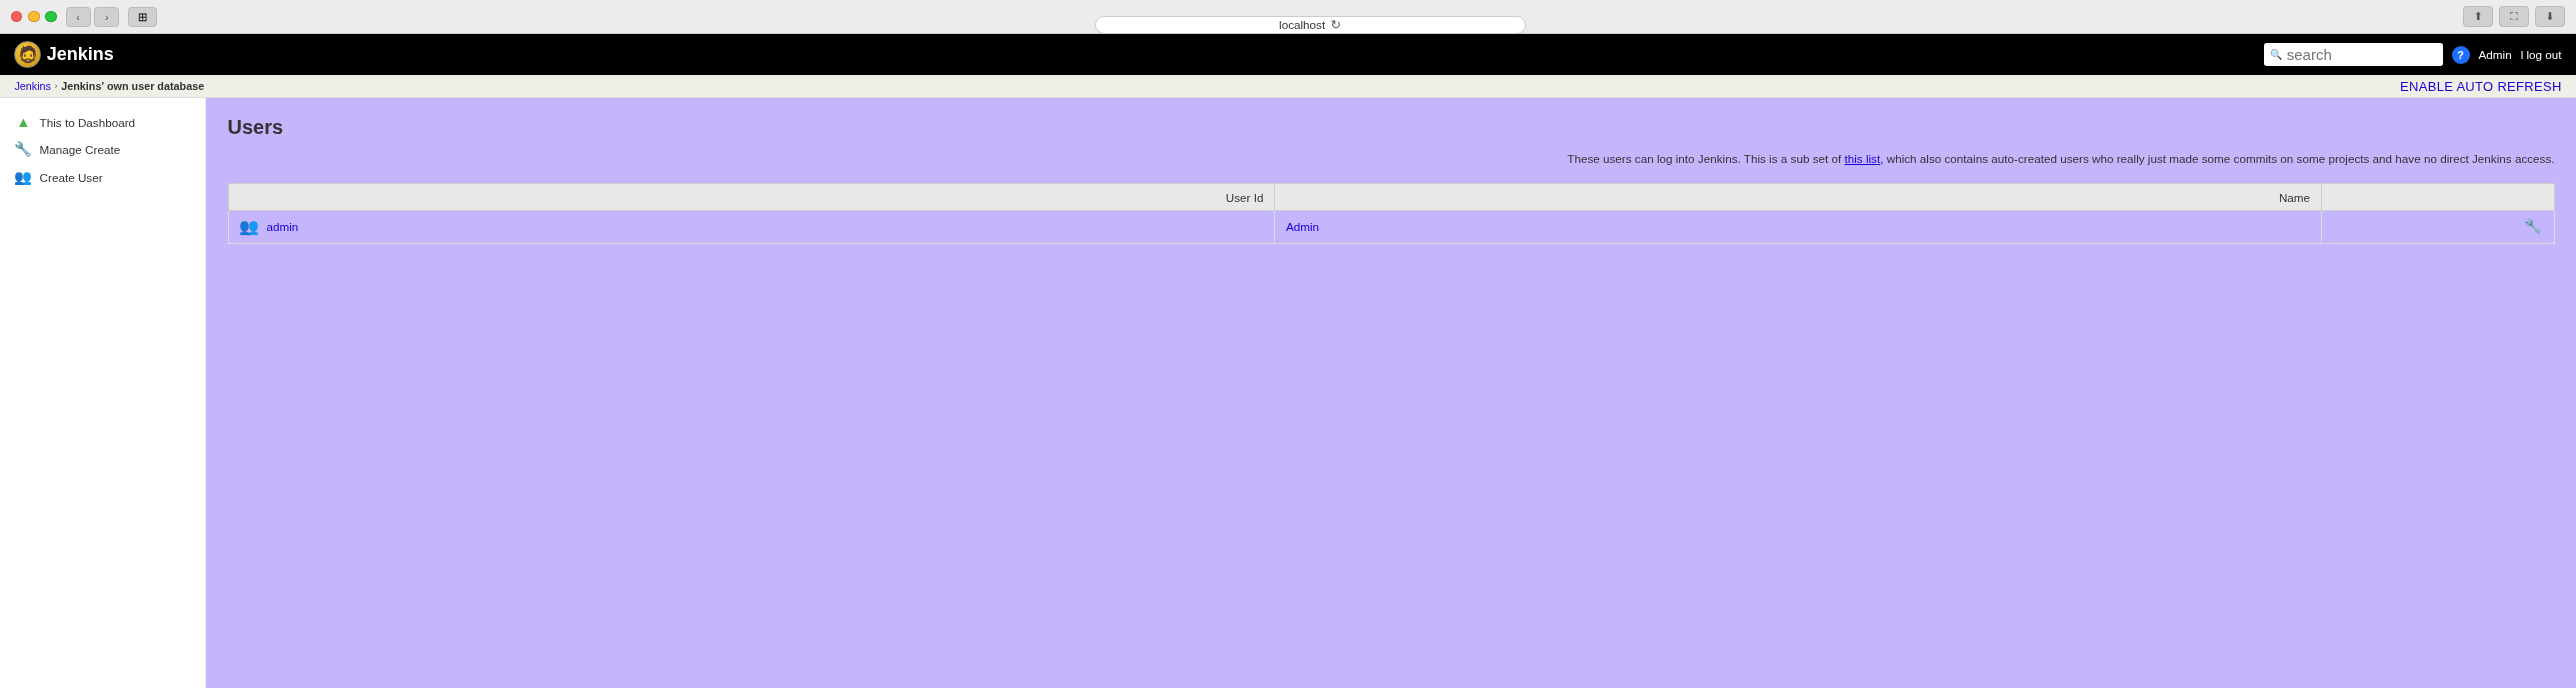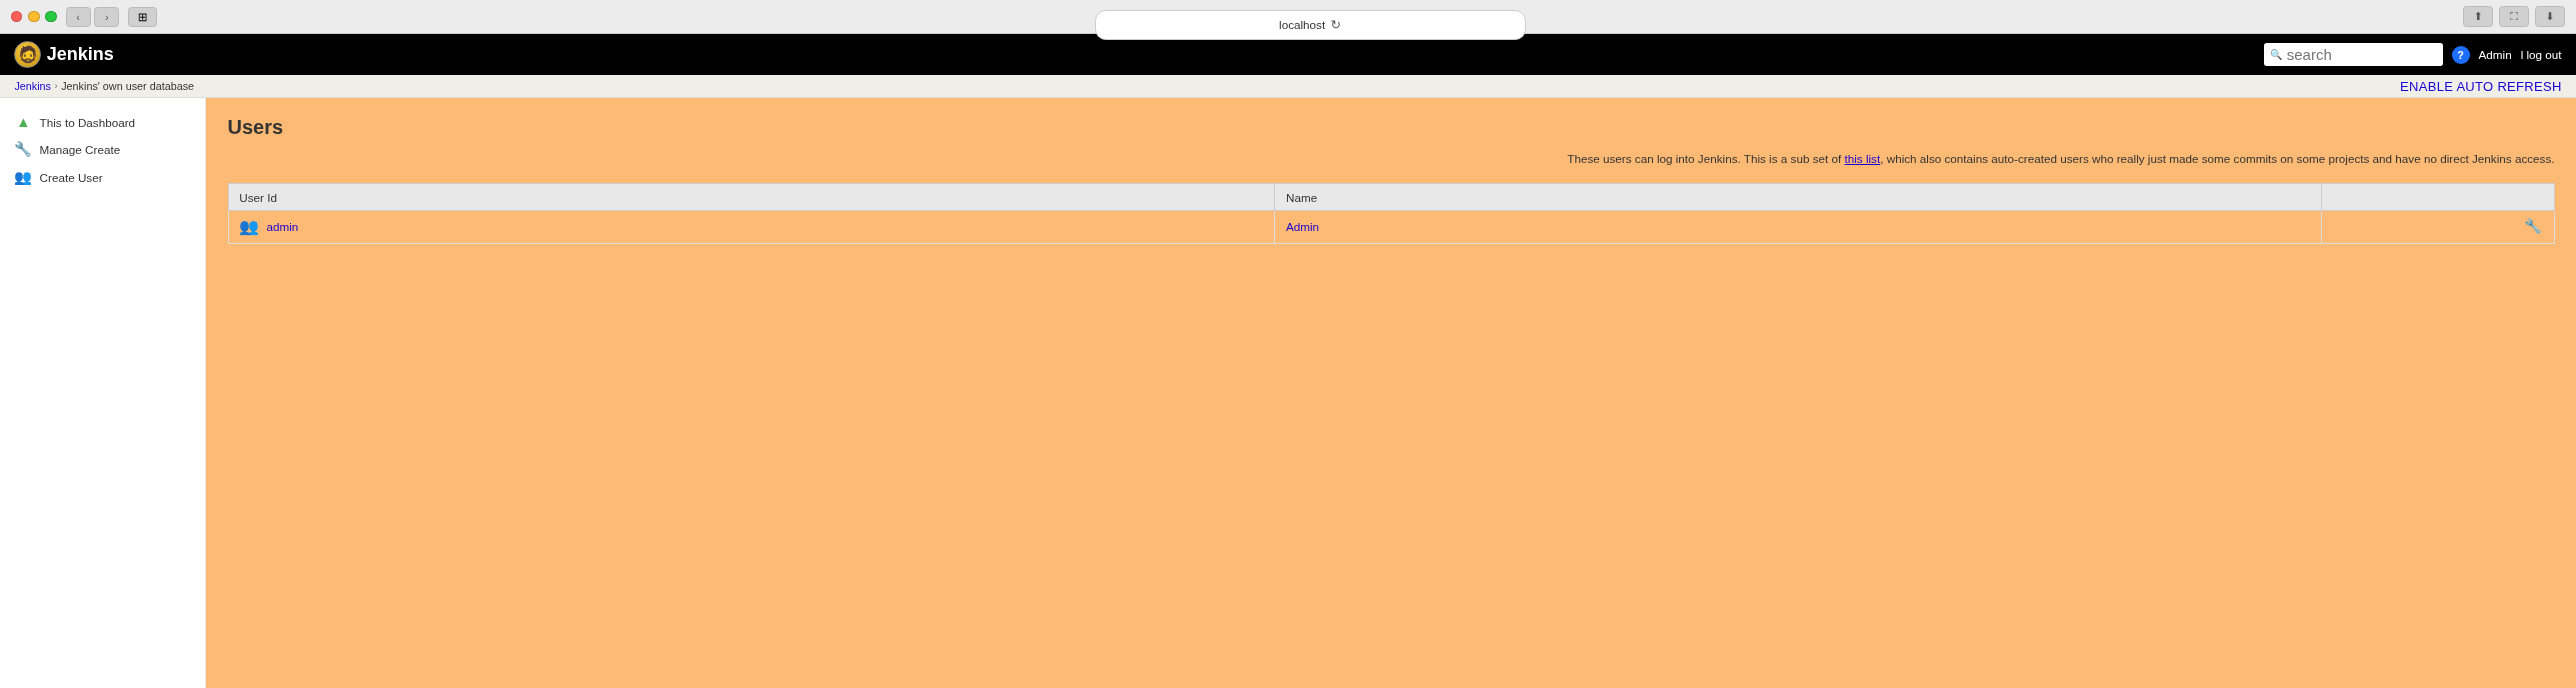--- a/index.html
+++ b/index.html
@@ -34,21 +34,21 @@
       width: 29px; height: 20px; background: #d0d0d0;
       border: 0.9px solid #bbb; border-radius: 3.6px;
       display: flex; align-items: center; justify-content: center;
       cursor: pointer;
     }
     .address-bar-container {
       flex: 1; display: flex; align-items: center; justify-content: center;
       gap: 7.2px;
     }
     .address-bar {
-      width: 431px; height: 30px; border: 0.9px solid #ccc;
+      width: 431px; height: 18px; border: 0.9px solid #ccc;
       border-radius: 10.8px; background: #fff;
       display: flex; align-items: center; justify-content: center;
       font-size: 11.7px; color: #333; gap: 5.4px; margin-top: 16px;
     }
     .reload-btn { font-size: 12.6px; color: #555; cursor: pointer; }
     .window-actions { display: flex; gap: 5.4px; margin-left: auto; }
     .win-action-btn {
       width: 30.5px; height: 21.5px; background: #d0d0d0;
       border: 0.9px solid #bbb; border-radius: 3.6px;
       display: flex; align-items: center; justify-content: center;
@@ -105,21 +105,21 @@
       border-bottom: 0.9px solid #ddd;
       padding: 3.6px 14.4px;
       display: flex;
       align-items: center;
       justify-content: space-between;
       height: 23px;
     }
     .breadcrumb { display: flex; align-items: center; gap: 3.6px; font-size: 10.8px; }
     .breadcrumb a { color: #1a00d4; text-decoration: none; }
     .breadcrumb-sep { color: #666; font-size: 9px; }
-    .breadcrumb-current { color: #333; }
+    .breadcrumb-current { color: #333; font-weight: bold; }
     .auto-refresh-link {
       font-size: 13px; color: #1a00d4; text-decoration: none;
       text-transform: uppercase; letter-spacing: 0.3px; cursor: pointer;
     }
 
     
     .main-layout { display: flex; min-height: calc(689px - 34px - 41px - 23px); }
 
     
     .sidebar {
@@ -133,21 +133,21 @@
       padding: 5.4px 14.4px; cursor: pointer;
       text-decoration: none; color: #333;
       font-size: 11.7px;
     }
     .sidebar-item-icon { font-size: 14.4px; width: 18px; text-align: center; }
 
     
     .content {
       flex: 1;
       padding: 18px 21.5px;
-      background: #fdba74;
+      background: #c4b5fd;
     }
     .page-title {
       font-size: 20px; font-weight: bold; color: #333;
       margin-bottom: 10.8px;
     }
     .page-description {
       font-size: 11.7px; color: #333;
       margin-bottom: 16px;
       line-height: 1.5;
       text-align: right;
@@ -157,21 +157,21 @@
     
     .users-table {
       width: 100%;
       border-collapse: collapse;
       border: 0.9px solid #ccc;
     }
     .users-table th {
       background: #e8e8e8;
       border: 0.9px solid #ccc;
       padding: 6.3px 10.8px;
-      text-align: left;
+      text-align: right;
       font-size: 11.7px;
       font-weight: normal;
       color: #333;
       margin-left: 40px;
     }
     .users-table td {
       border: 0.9px solid #ddd;
       padding: 6.3px 10.8px;
       font-size: 11.7px;
       color: #333;

